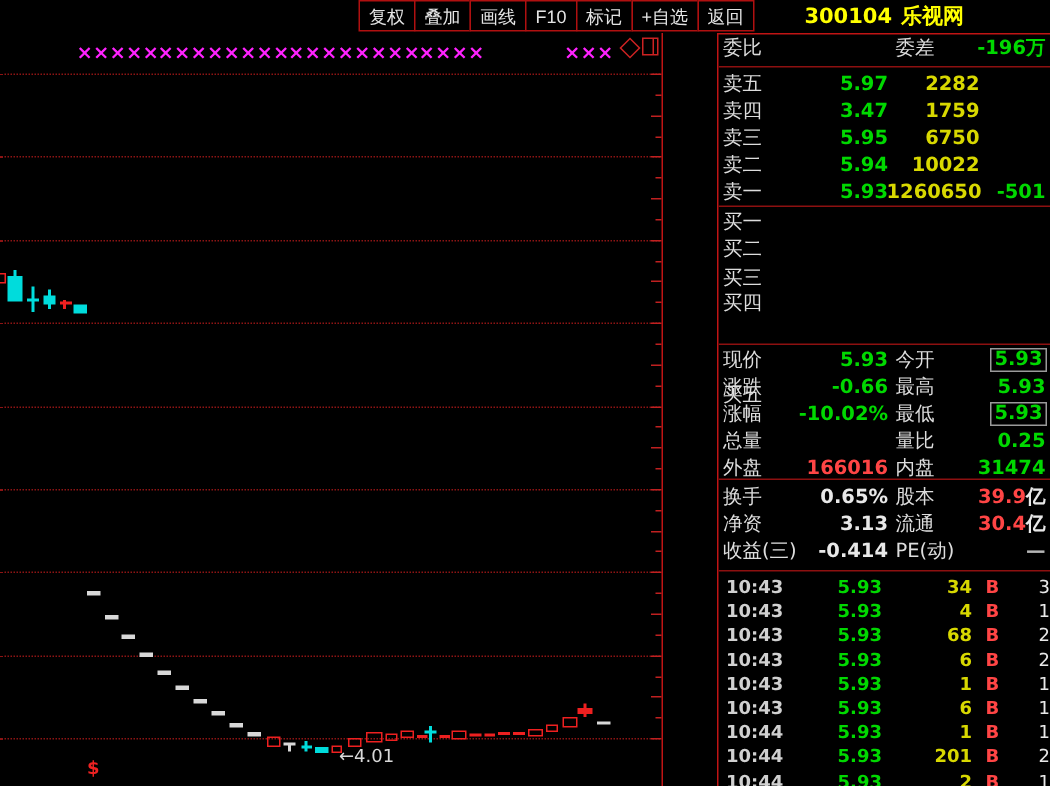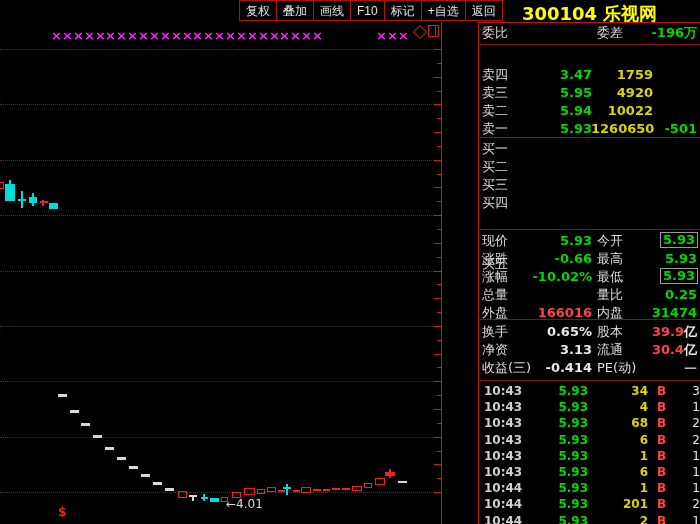--- a/index.html
+++ b/index.html
@@ -3,21 +3,21 @@
 <meta charset="utf-8">
 <style>
   html,body{margin:0;padding:0;background:#000;}
   body{width:700px;height:524px;position:relative;overflow:hidden;
        font-family:"DejaVu Sans",sans-serif;-webkit-font-smoothing:none;}
   
   #toolbar{position:absolute;left:240px;top:0;height:21px;display:flex;z-index:5;}
   .tbtn{border:1px solid #b01010;color:#e4e4e4;background:#000;font-size:12px;
         line-height:18px;padding:0 6px;margin-left:-1px;white-space:nowrap;cursor:default;}
   #title{position:absolute;left:479px;top:2px;width:221px;text-align:center;
-         font-size:18px;font-weight:bold;white-space:nowrap;}
+         font-size:14px;font-weight:bold;white-space:nowrap;}
   #title .code{color:#ffff00;margin-right:6px;}
   #title .name{color:#ffff00;}
   
   #chart{position:absolute;left:0;top:0;width:442px;height:524px;overflow:hidden;}
   .gridline{position:absolute;left:0;width:440px;height:0;border-top:1px dotted #8d1414;}
   .axisline{position:absolute;left:441px;top:22px;width:1px;height:502px;background:#c01414;}
   .ytick{position:absolute;background:#c02020;height:1px;}
   .susp{position:absolute;width:11px;text-align:center;color:#ff22ff;
         font-size:13px;font-weight:bold;line-height:12px;}
   .mark{position:absolute;}
@@ -197,29 +197,34 @@
 <div id="title">
   <span class="code">300104</span><span class="name">乐视网</span>
 </div>
 <div id="panel">
     <div class="prow" style="top: 1px;">
       <span class="lab">委比</span>
       <span class="lab2">委差</span>
       <span class="v2 c-green">-196万</span>
     </div>
     <div class="sep" style="top: 21px;"></div>
+    <div class="prow" style="top: 25px;">
+      <span class="lab">卖五</span>
+      <span class="v1 c-green">5.97</span>
+      <span class="vol c-yellow">2282</span>
+    </div>
     <div class="prow" style="top: 43px;">
       <span class="lab">卖四</span>
       <span class="v1 c-green">3.47</span>
       <span class="vol c-yellow">1759</span>
     </div>
     <div class="prow" style="top: 61px;">
       <span class="lab">卖三</span>
       <span class="v1 c-green">5.95</span>
-      <span class="vol c-yellow">4920</span>
+      <span class="vol c-yellow">6750</span>
     </div>
     <div class="prow" style="top: 79px;">
       <span class="lab">卖二</span>
       <span class="v1 c-green">5.94</span>
       <span class="vol c-yellow">10022</span>
     </div>
     <div class="prow" style="top: 97px;">
       <span class="lab">卖一</span>
       <span class="v1 c-green">5.93</span>
       <span class="vol c-yellow">1260650</span>

